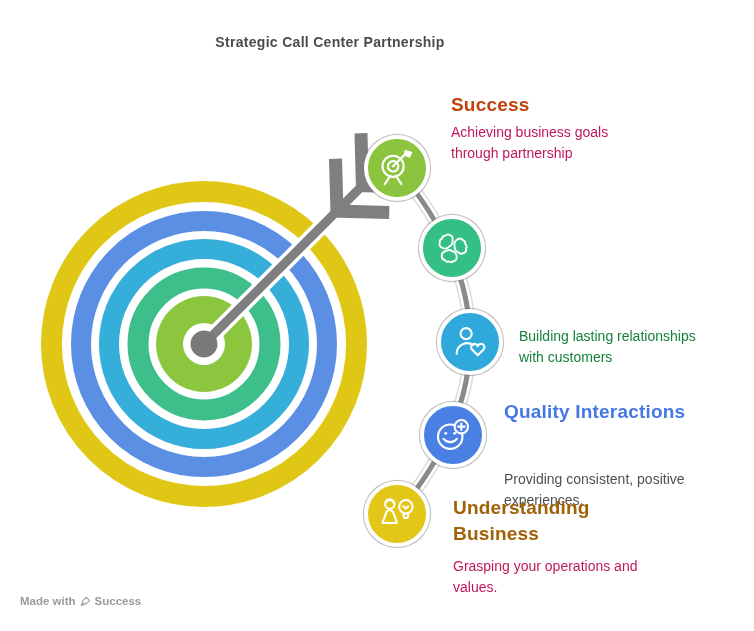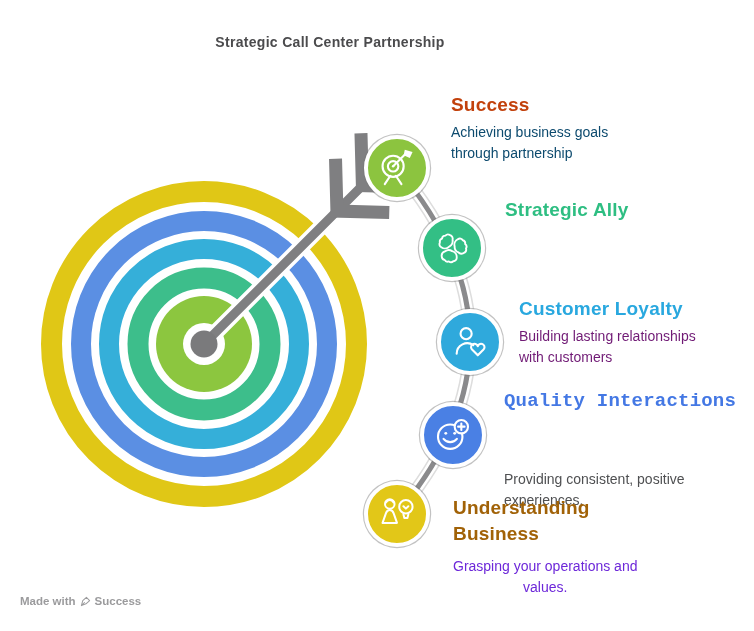--- a/index.html
+++ b/index.html
@@ -115,36 +115,34 @@
       <circle cx="11.5" cy="9" r="4.3"></circle>
       <path d="M8.2,7.6 a3.6,3.6 0 0 1 6.6,0"></path>
       <path d="M11.5,14.5 c2.4,0 3,1.4 3.5,2.9 l3,8.6 h-13 l3,-8.6 c0.5,-1.5 1.1,-2.9 3.5,-2.9 z"></path>
       <circle cx="26" cy="11.5" r="6"></circle>
       <path d="M23.8,18.5 l0.8,3.2 h2.8 l0.8,-3.2"></path>
       <path d="M23.8,11 l2.2,2.2 2.2,-2.2"></path>
     </svg>
   </div>
 
   <div class="step-title" style="left: 451px; top: 92px; color: #c2410c;">Success</div>
-  <div class="step-desc" style="left: 451px; top: 122px; color: #0c4a6e;">Achieving business goals
+  <div class="step-desc" style="left: 451px; top: 122px; color: #be185d;">Achieving business goals
 through partnership</div>
 
-  <div class="step-title" style="left: 505px; top: 197px; color: rgb(46, 190, 130);">Strategic Ally</div>
 
-  <div class="step-title" style="left: 519px; top: 296px; color: rgb(41, 168, 223);">Customer Loyalty</div>
-  <div class="step-desc" style="left: 519px; top: 326px; color: #701a75;">Building lasting relationships
+  <div class="step-desc" style="left: 519px; top: 326px; color: #15803d;">Building lasting relationships
 with customers</div>
 
-  <div class="step-title" style="left: 504px; top: 388px; color: rgb(68, 120, 228); font-family: Liberation Mono, monospace;">Quality Interactions</div>
+  <div class="step-title" style="left: 504px; top: 399px; color: rgb(68, 120, 228);">Quality Interactions</div>
   <div class="step-desc" style="left: 504px; top: 429px; color: rgb(79, 80, 82); margin-top: 40px;">Providing consistent, positive
 experiences.</div>
 
   <div class="step-title" style="left: 453px; top: 495px; color: #a16207;">Understanding
 Business</div>
-  <div class="step-desc" style="left: 453px; top: 556px; color: #6d28d9; text-align: center;">Grasping your operations and
+  <div class="step-desc" style="left: 453px; top: 556px; color: #be185d;">Grasping your operations and
 values.</div>
 
   <div class="watermark" style="color: rgb(155, 155, 157);">
     <span>Made with</span>
     <svg width="11" height="11" viewBox="0 0 12 12">
       <path d="M1.5,10.5 L3,5 L7,1.5 L10.5,5 L6.5,8.5 Z M1.5,10.5 L5.2,6.8" fill="none" stroke="currentColor" stroke-width="1.1" stroke-linejoin="round"></path>
     </svg>
     <span>Success</span>
   </div>
 

